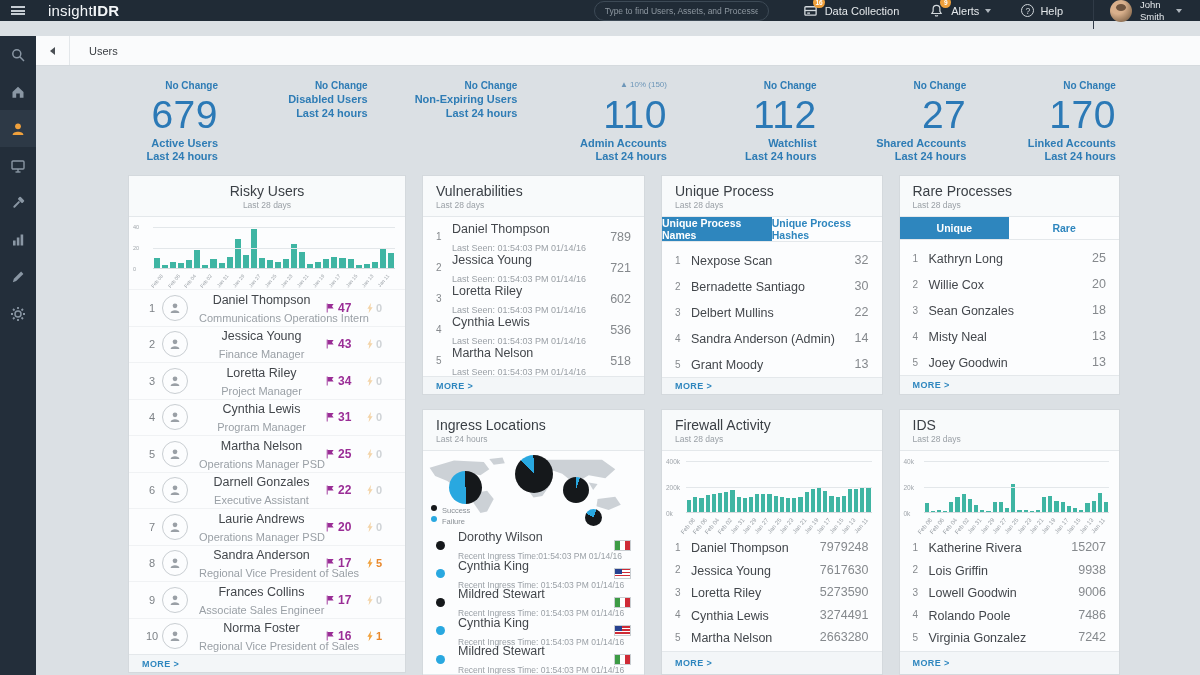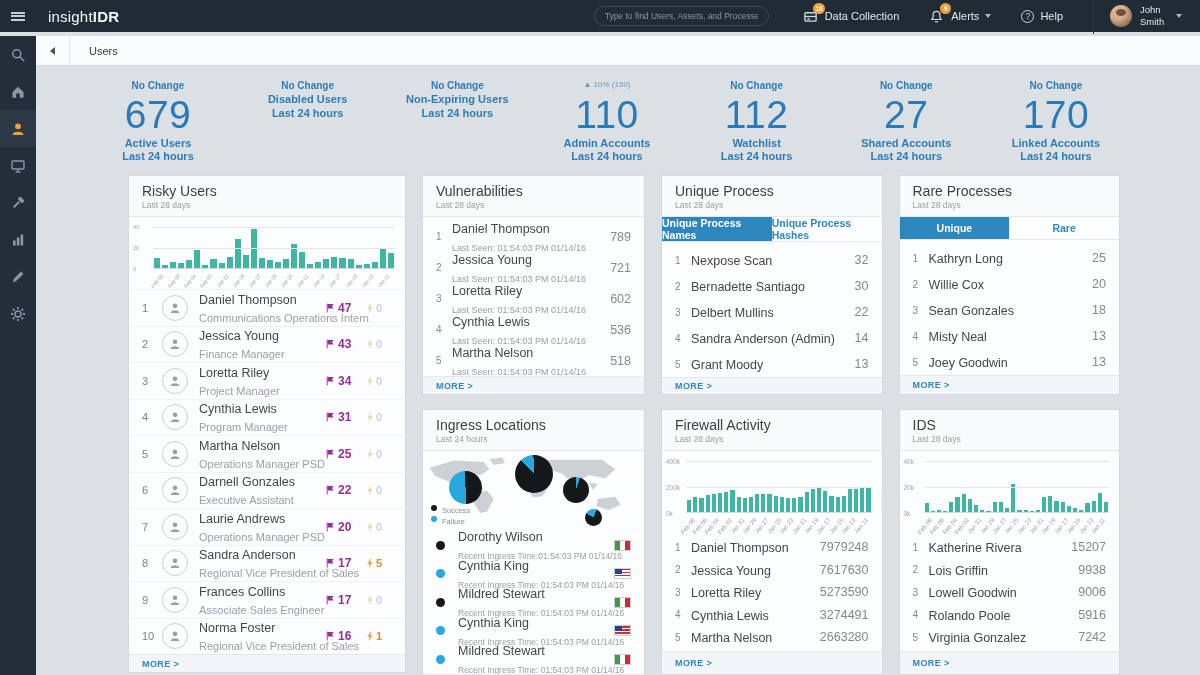--- a/index.html
+++ b/index.html
@@ -1,20 +1,20 @@
 <!DOCTYPE html>
 <html><head>
 <meta charset="utf-8">
 <style>
   * { margin:0; padding:0; box-sizing:border-box; }
   html,body { width:1200px; height:675px; overflow:hidden; }
   body { font-family:"Liberation Sans", sans-serif; background:#dbe0e4; position:relative; }
 
   
-  .topbar { position:absolute; top:0; left:0; width:1200px; height:32px; background:#202b36; display:flex; align-items:center; z-index:30; }
+  .topbar { position:absolute; top:0; left:0; width:1200px; height:21px; background:#202b36; display:flex; align-items:center; z-index:30; }
   .hamburger { width:36px; height:36px; display:flex; align-items:center; justify-content:center; cursor:pointer; }
   .hamburger .bar { display:block; width:14px; height:2px; background:#c6cdd3; margin:1.5px 0; }
   .logo { margin-left:12px; font-size:15px; color:#f2f5f7; letter-spacing:.2px; }
   .logo b { font-weight:700; }
   .tb-spacer { flex:1; }
   .tb-search { width:175px; height:20px; background:transparent; border:1px solid #3d4a56; border-radius:10px; color:#b9c2c9; font-size:8.5px; padding:0 10px; outline:none; margin-right:34px; font-family:"Liberation Sans",sans-serif; }
   .tb-search::placeholder { color:#8d97a0; }
   .tb-item { display:flex; align-items:center; color:#e4e8eb; font-size:11px; margin-right:30px; position:relative; cursor:pointer; }
   .tb-item .ic { position:relative; margin-right:7px; display:flex; }
   .badge { position:absolute; top:-6px; right:-7px; min-width:11px; height:11px; border-radius:6px; background:#f0a13c; color:#fff; font-size:6.5px; font-weight:bold; display:flex; align-items:center; justify-content:center; padding:0 2px; }
@@ -36,28 +36,28 @@
   
   .breadcrumb { position:absolute; top:36px; left:36px; width:1164px; height:30px; background:#fafbfc; border-bottom:1px solid #d5dade; display:flex; align-items:stretch; z-index:10; }
   .back-btn { width:34px; display:flex; align-items:center; justify-content:center; border-right:1px solid #e3e7ea; cursor:pointer; }
   .back-arrow { width:0; height:0; border-top:4px solid transparent; border-bottom:4px solid transparent; border-right:5px solid #4a4f54; }
   .crumb-title { align-self:center; margin-left:19px; font-size:11px; color:#3c4045; }
 
   
   .main { position:absolute; top:66px; left:36px; width:1164px; height:609px; padding:14px 80px 0 58px; }
 
   .stats { display:flex; justify-content:space-between; padding:0 4px; }
-  .stat { text-align:center; min-width:120px; cursor:pointer; }
+  .stat { text-align:right; min-width:120px; cursor:pointer; }
   .stat-change { font-size:10px; font-weight:bold; color:#2e7cb5; height:13px; }
   .stat-change.trend-up { font-size:8px; font-weight:normal; color:#6d96b8; }
   .stat-value { font-size:39px; font-weight:300; color:#2b79b6; line-height:1.12; letter-spacing:.5px; }
   .stat-label,.stat-period { font-size:11px; font-weight:bold; color:#2e7cb5; line-height:1.25; }
 
   .grid { display:flex; gap:16px; margin-left:34px; margin-top:11px; }
-  .col-risky { width:278px; }
+  .col-risky { width:278px;text-align:center; }
   .col { width:223px; display:flex; flex-direction:column; gap:14px; }
 
   .card { background:#fcfdfe; border:1px solid #d4d9dd; display:flex; flex-direction:column; }
   .card-head { padding:7px 13px 6px; background:#f8fafb; border-bottom:1px solid #e4e8eb; }
   .card-title { font-size:14px; color:#3a3f45; }
   .card-sub { font-size:8.5px; color:#9aa0a6; margin-top:1px; }
   .card-foot { margin-top:auto; padding:0 13px; height:23px; display:flex; align-items:center; background:#f3f6f8; border-top:1px solid #e4e8eb; font-size:9px; font-weight:bold; color:#2e86be; letter-spacing:.4px; cursor:pointer; }
 
   
   .chart { position:relative; padding:10px 10px 0 24px; }
@@ -1162,21 +1162,21 @@
               <span class="val">9938</span>
             </div>
             <div class="srow" style="height: 22.5px;">
               <span class="rank">3</span>
               <span class="who"><span class="nm">Lowell Goodwin</span></span>
               <span class="val">9006</span>
             </div>
             <div class="srow" style="height: 22.5px;">
               <span class="rank">4</span>
               <span class="who"><span class="nm">Rolando Poole</span></span>
-              <span class="val">5916</span>
+              <span class="val">7486</span>
             </div>
             <div class="srow" style="height: 22.5px;">
               <span class="rank">5</span>
               <span class="who"><span class="nm">Virginia Gonzalez</span></span>
               <span class="val">7242</span>
             </div>
           </div>
         <div class="card-foot">MORE &gt;</div>
       </div>
     </div>

